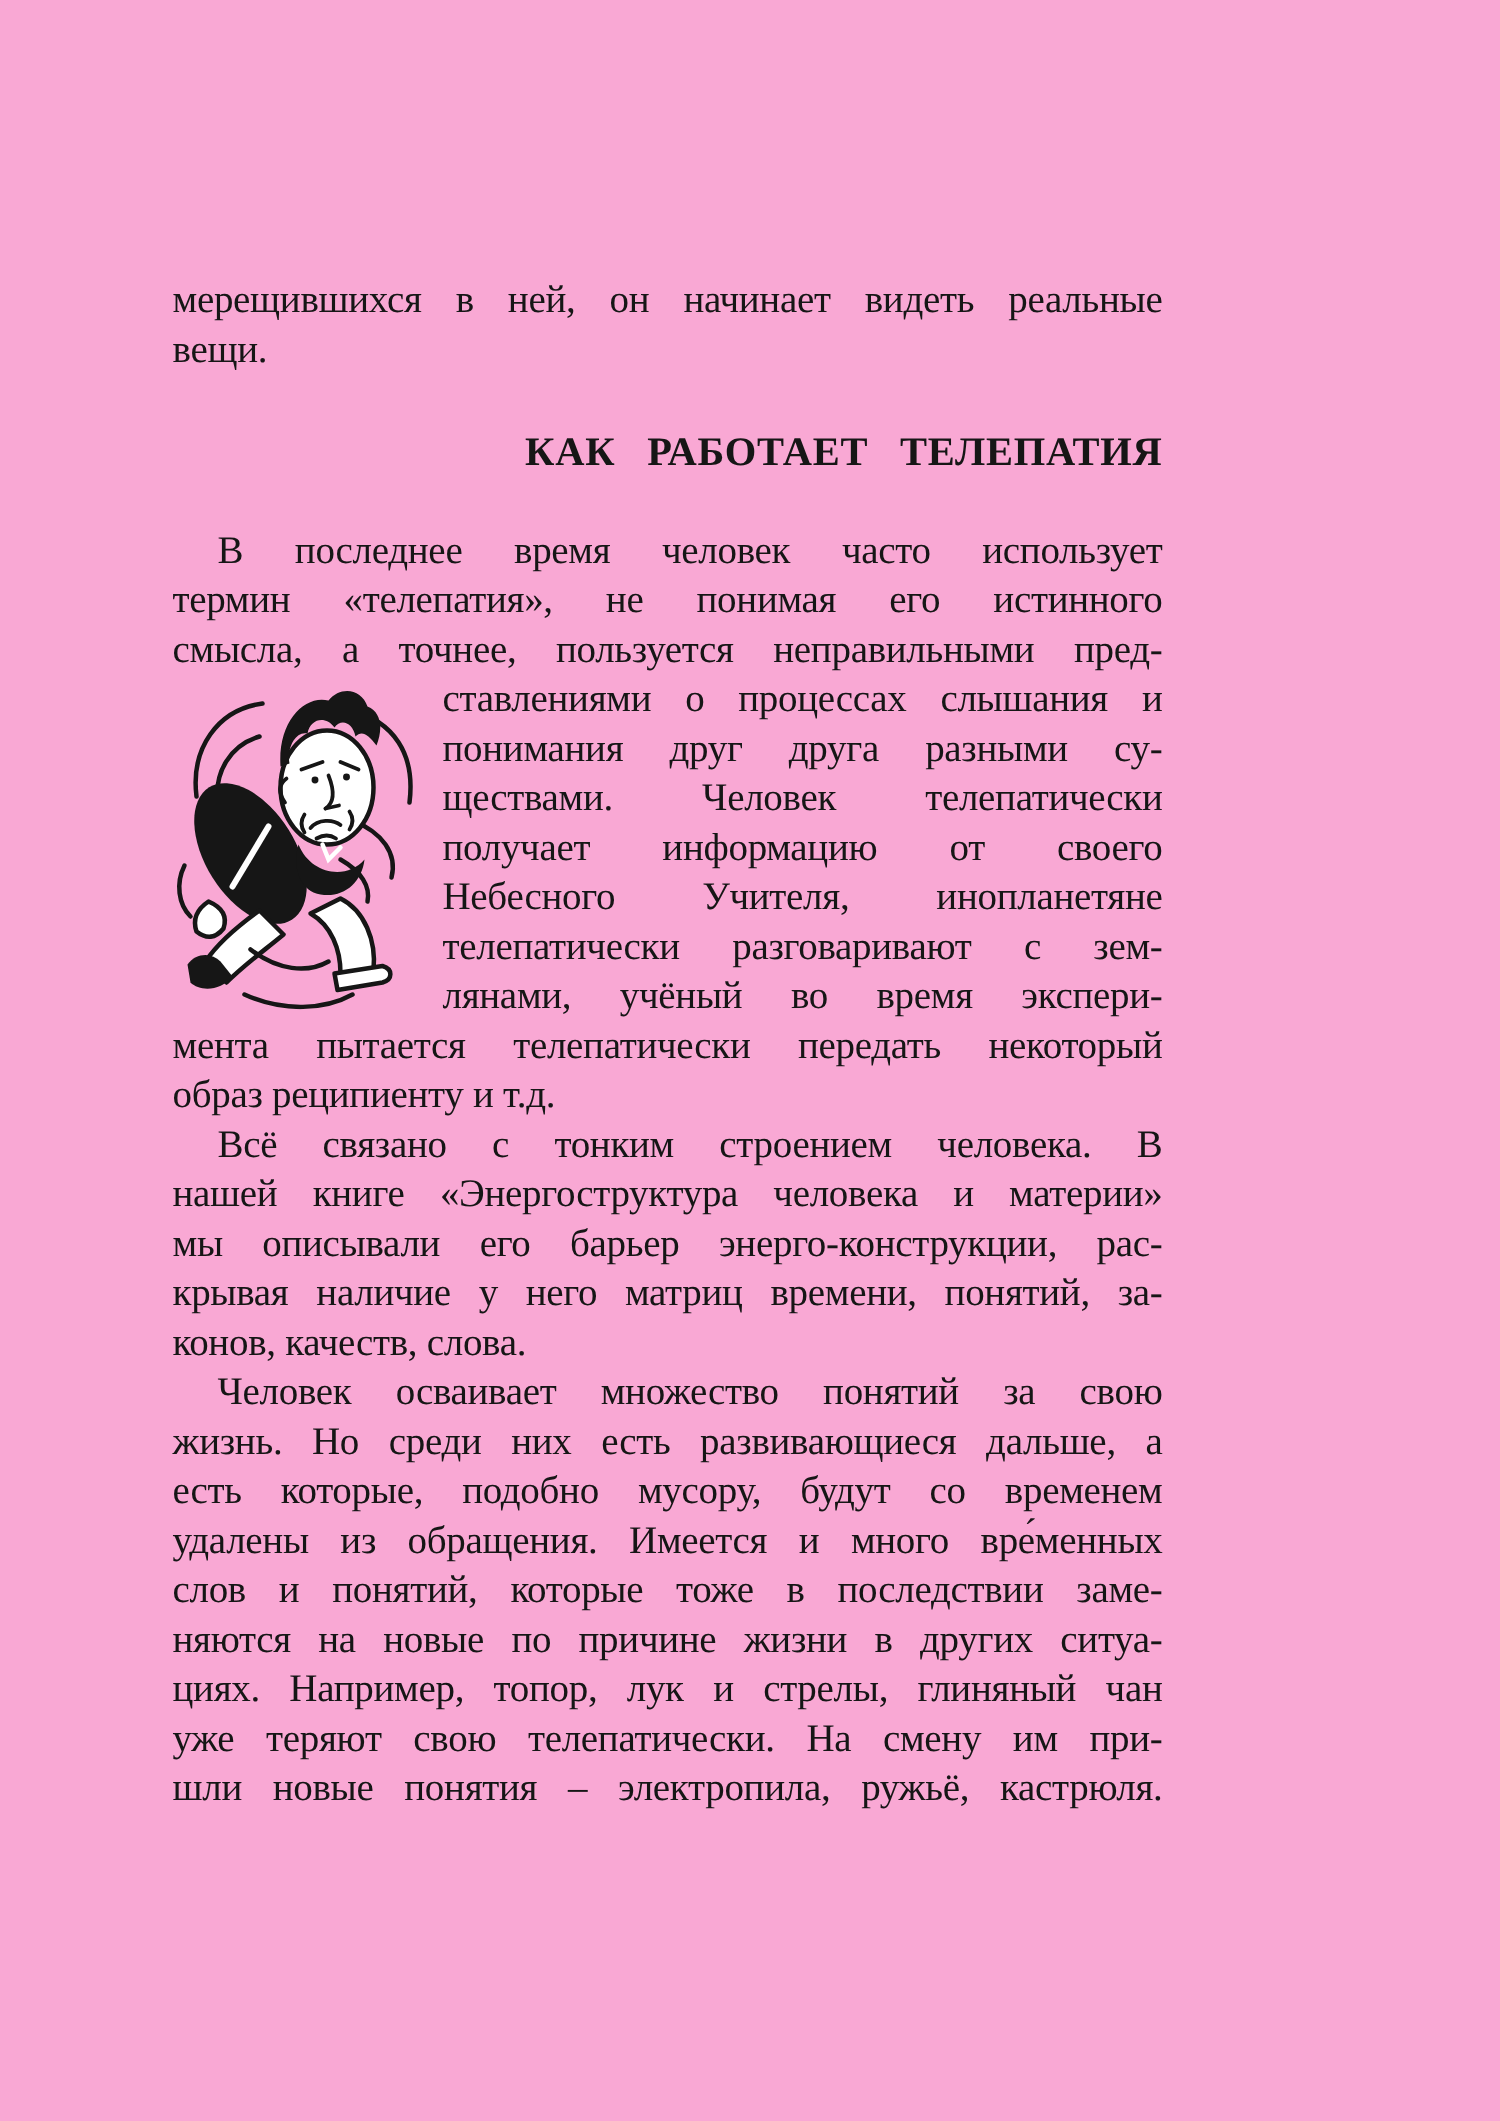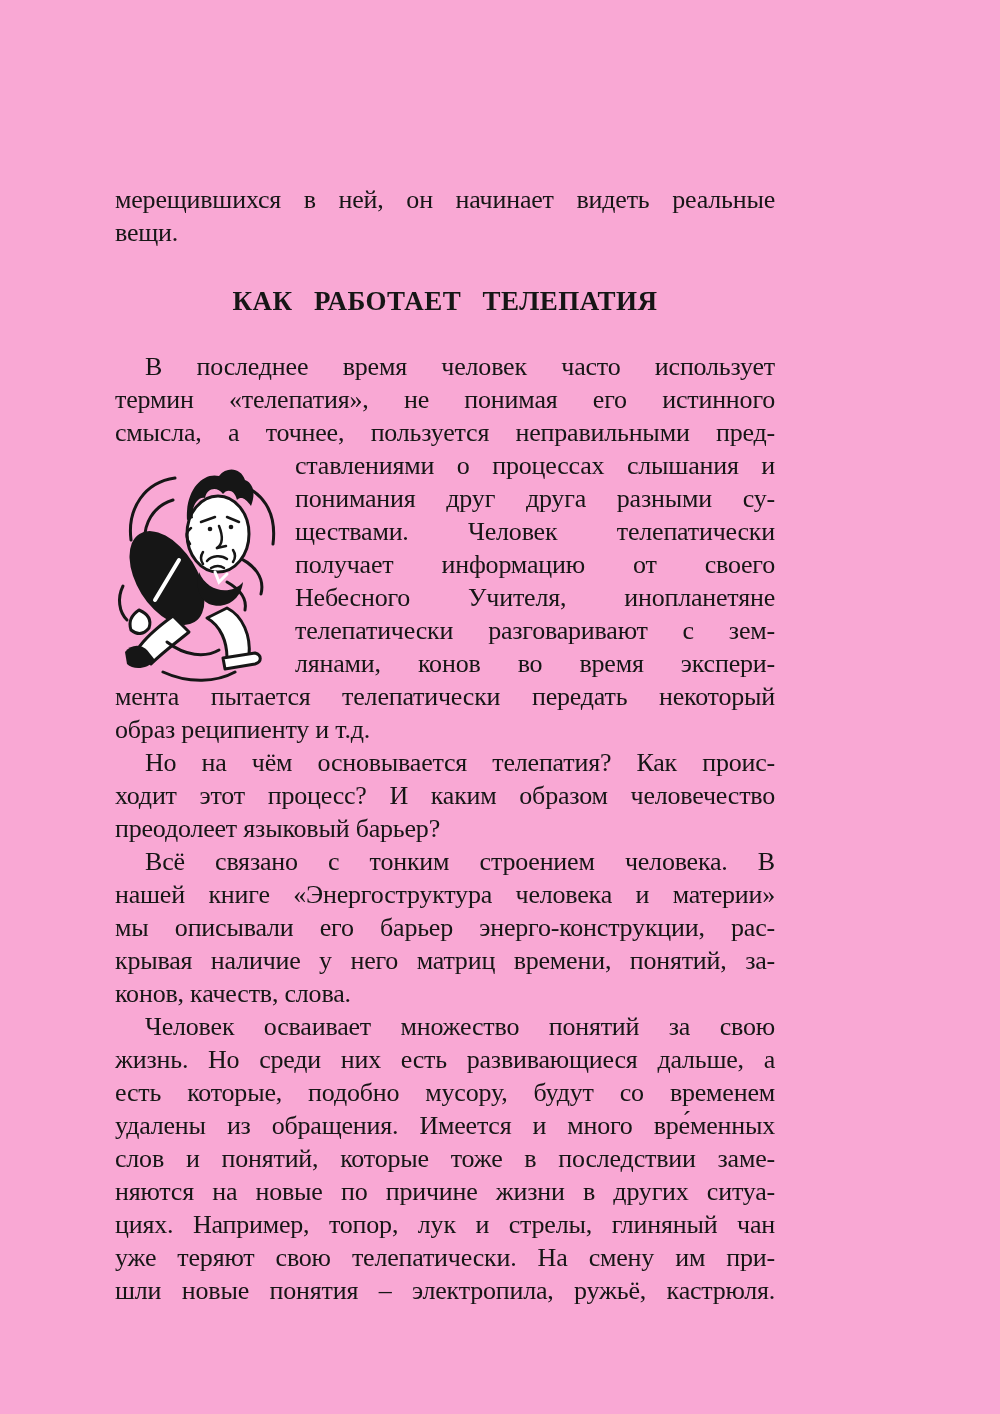--- a/index.html
+++ b/index.html
@@ -27,26 +27,26 @@
     overflow:visible;
     white-space:nowrap;
   }
   .ln.last { text-align-last:left; }
   .ln.first { text-indent:30px; }
   .heading {
     margin:36px 0 32px 0;
     height:33px;
     font-size:27px;
     font-weight:bold;
-    text-align:center;
+    text-align:right;
     letter-spacing:0.5px;
     word-spacing:14px;
     line-height:33px;
   }
-  .figrow { display:flex; align-items:flex-end; }
+  .figrow { display:flex; align-items:flex-start; }
   .fig {
     flex:none;
     width:170px; height:222px;
     margin-right:10px;
     position:relative;
     top:2px;
   }
   .fig svg { display:block; width:170px; height:222px; }
   .beside { flex:1; min-width:0; }
   .pagenum {
@@ -123,33 +123,28 @@
             </g>
           </svg>
         </div>
         <div class="beside">
           <div class="ln">ставлениями о процессах слышания и</div>
           <div class="ln">понимания друг друга разными су-</div>
           <div class="ln">ществами. Человек телепатически</div>
           <div class="ln">получает информацию от своего</div>
           <div class="ln">Небесного Учителя, инопланетяне</div>
           <div class="ln">телепатически разговаривают с зем-</div>
-          <div class="ln">лянами, конов во время экспери-</div>
+          <div class="ln">лянами, учёный во время экспери-</div>
         </div>
       </div>
 
       <div class="ln">мента пытается телепатически передать некоторый</div>
       <div class="ln last">образ реципиенту и т.д.</div>
     </div>
 
-    <div class="para">
-      <div class="ln first">Но на чём основывается телепатия? Как проис-</div>
-      <div class="ln">ходит этот процесс? И каким образом человечество</div>
-      <div class="ln last">преодолеет языковый барьер?</div>
-    </div>
 
     <div class="para">
       <div class="ln first">Всё связано с тонким строением человека. В</div>
       <div class="ln">нашей книге «Энергоструктура человека и материи»</div>
       <div class="ln">мы описывали его барьер энерго-конструкции, рас-</div>
       <div class="ln">крывая наличие у него матриц времени, понятий, за-</div>
       <div class="ln last">конов, качеств, слова.</div>
     </div>
 
     <div class="para">

